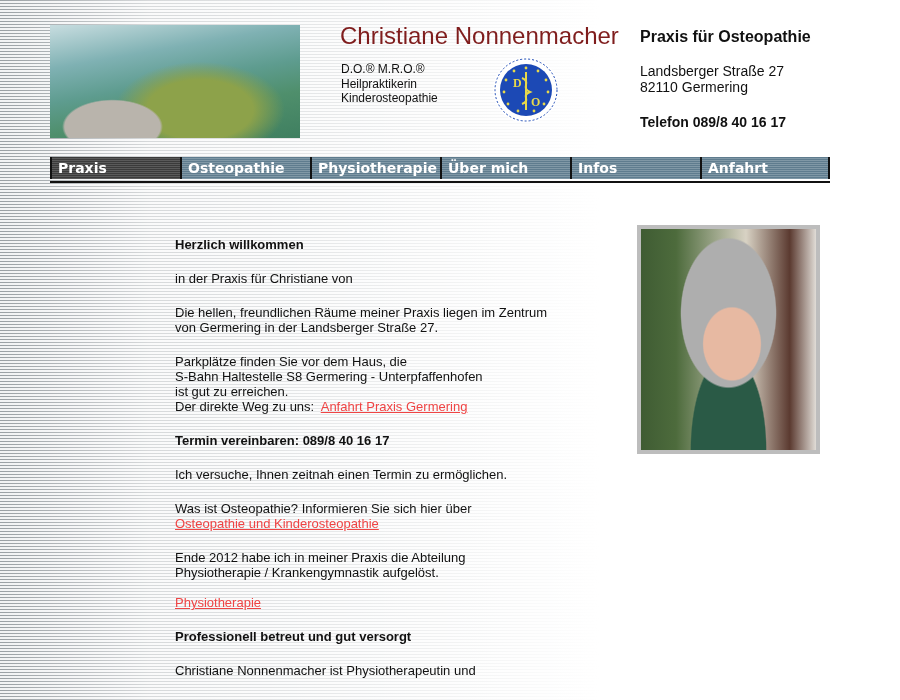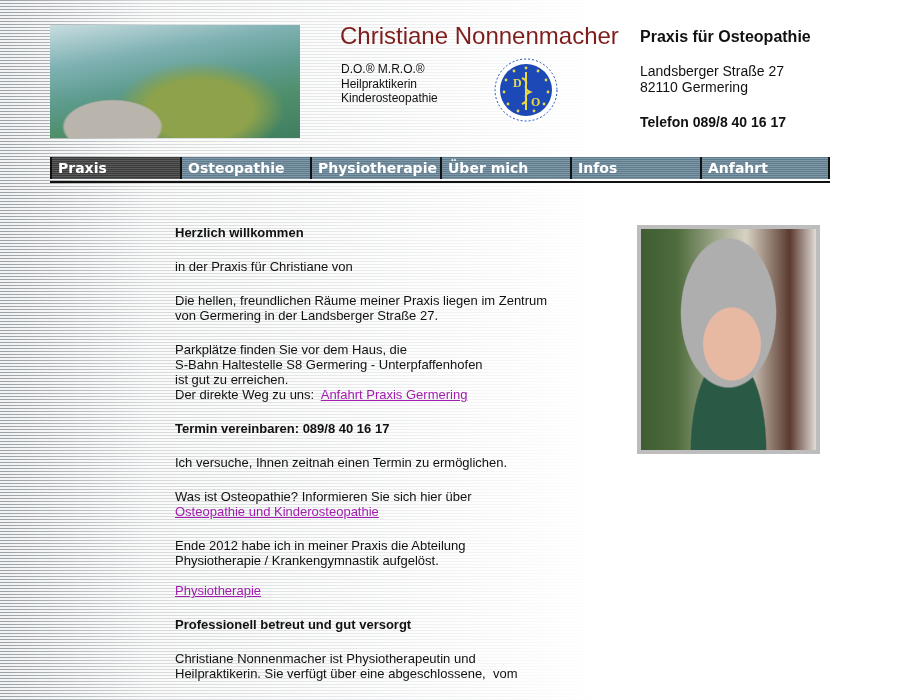--- a/index.html
+++ b/index.html
@@ -37,23 +37,23 @@
     background: repeating-linear-gradient(to bottom, #5f7c8e 0px, #5f7c8e 1px, #8098a6 1px, #8098a6 2px);
     color:#fff; font-family:"DejaVu Sans", sans-serif; font-weight:bold; font-size:14px;
     line-height:22px; padding-left:6px; cursor:pointer; white-space:nowrap;
   }
   .nav-item.active {
     background: repeating-linear-gradient(to bottom, #3b3b3b 0px, #3b3b3b 1px, #5a5a5a 1px, #5a5a5a 2px);
   }
   .nav-item:last-child { border-right:2px solid #111; }
 
   .content { left:175px; top:225px; width:440px; font-size:13px; line-height:15px; }
-  .content p { margin:0 0 19px 0; }
+  .content p { margin:12px 0 19px 0; }
   .content b { font-weight:bold; }
-  .content a { color:#a21caf; text-decoration:underline; }
+  .content a { color:#ef4444; text-decoration:underline; }
 
   .portrait {
     left:637px; top:225px; width:183px; height:229px; box-sizing:border-box;
     background:#bdbdbd; padding:4px;
   }
   .portrait-inner {
     width:175px; height:221px;
     background:
       radial-gradient(ellipse at 52% 52%, #e7b9a2 0 22%, transparent 23%),
       radial-gradient(ellipse at 50% 38%, #aeaeae 0 38%, transparent 39%),
@@ -137,19 +137,18 @@
   </p>
   <p>
     <span>Ende 2012 habe ich in meiner Praxis die Abteilung</span><br>
     <span>Physiotherapie / Krankengymnastik aufgelöst.</span><br>
     <br>
     <a href="#">Physiotherapie</a>
   </p>
   <p><b>Professionell betreut und gut versorgt</b></p>
   <p>
     <span>Christiane Nonnenmacher ist Physiotherapeutin und</span><br>
-    <span style="white-space:pre">Heilpraktikerin. Sie verfügt über eine abgeschlossene,  vom</span>
   </p>
 </main>
 
 <div class="abs portrait">
   <div class="portrait-inner"></div>
 </div>
 
 </body></html>

